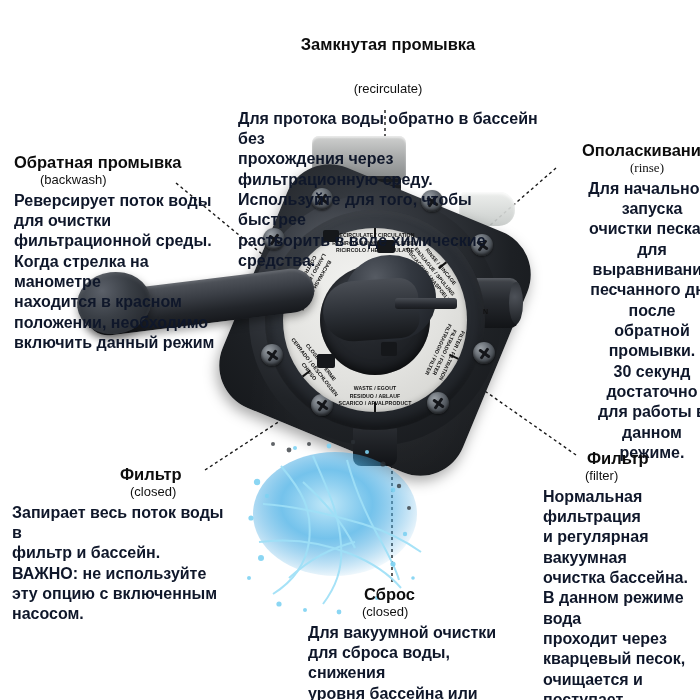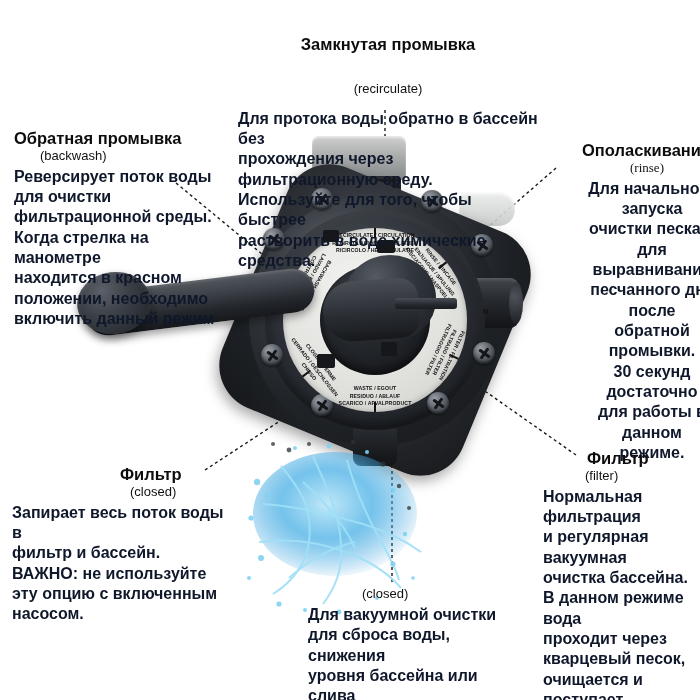--- a/index.html
+++ b/index.html
@@ -352,21 +352,21 @@
 
   <div class="callout c-center" style="left:238px;top:8px;width:300px;">
     <div class="title">Замкнутая промывка</div>
     <div class="sub">(recirculate)</div>
     <div class="body" style="margin-top:12px;text-align:left;">Для протока воды обратно в бассейн без
 прохождения через фильтрационную среду.
 Используйте для того, чтобы быстрее
 растворить в воде химические средства.</div>
   </div>
 
-  <div class="callout c-left" style="left:14px;top:130px;width:215px;">
+  <div class="callout c-left" style="left:14px;top:154px;width:215px;">
     <div class="title">Обратная промывка</div>
     <div class="sub t-ind-left" style="text-align:left;">(backwash)</div>
     <div class="body" style="text-align:left;">Реверсирует поток воды
 для очистки
 фильтрационной среды.
 Когда стрелка на манометре
 находится в красном
 положении, необходимо
 включить данный режим</div>
   </div>
@@ -401,20 +401,21 @@
     <div class="title" style="padding-left:108px;">Фильтр</div>
     <div class="sub" style="padding-left:118px;">(closed)</div>
     <div class="body" style="text-align:left;">Запирает весь поток воды в
 фильтр и бассейн.
 ВАЖНО: не используйте
 эту опцию с включенным
 насосом.</div>
   </div>
 
   <div class="callout c-left" style="left:308px;top:586px;width:200px;">
+    <div class="title" style="padding-left:56px;">Сброс</div>
     <div class="sub" style="padding-left:54px;">(closed)</div>
     <div class="body" style="text-align:left;">Для вакуумной очистки
 для сброса воды, снижения
 уровня бассейна или слива
 бассейна.</div>
   </div>
 
 </div>
 
 </body></html>

